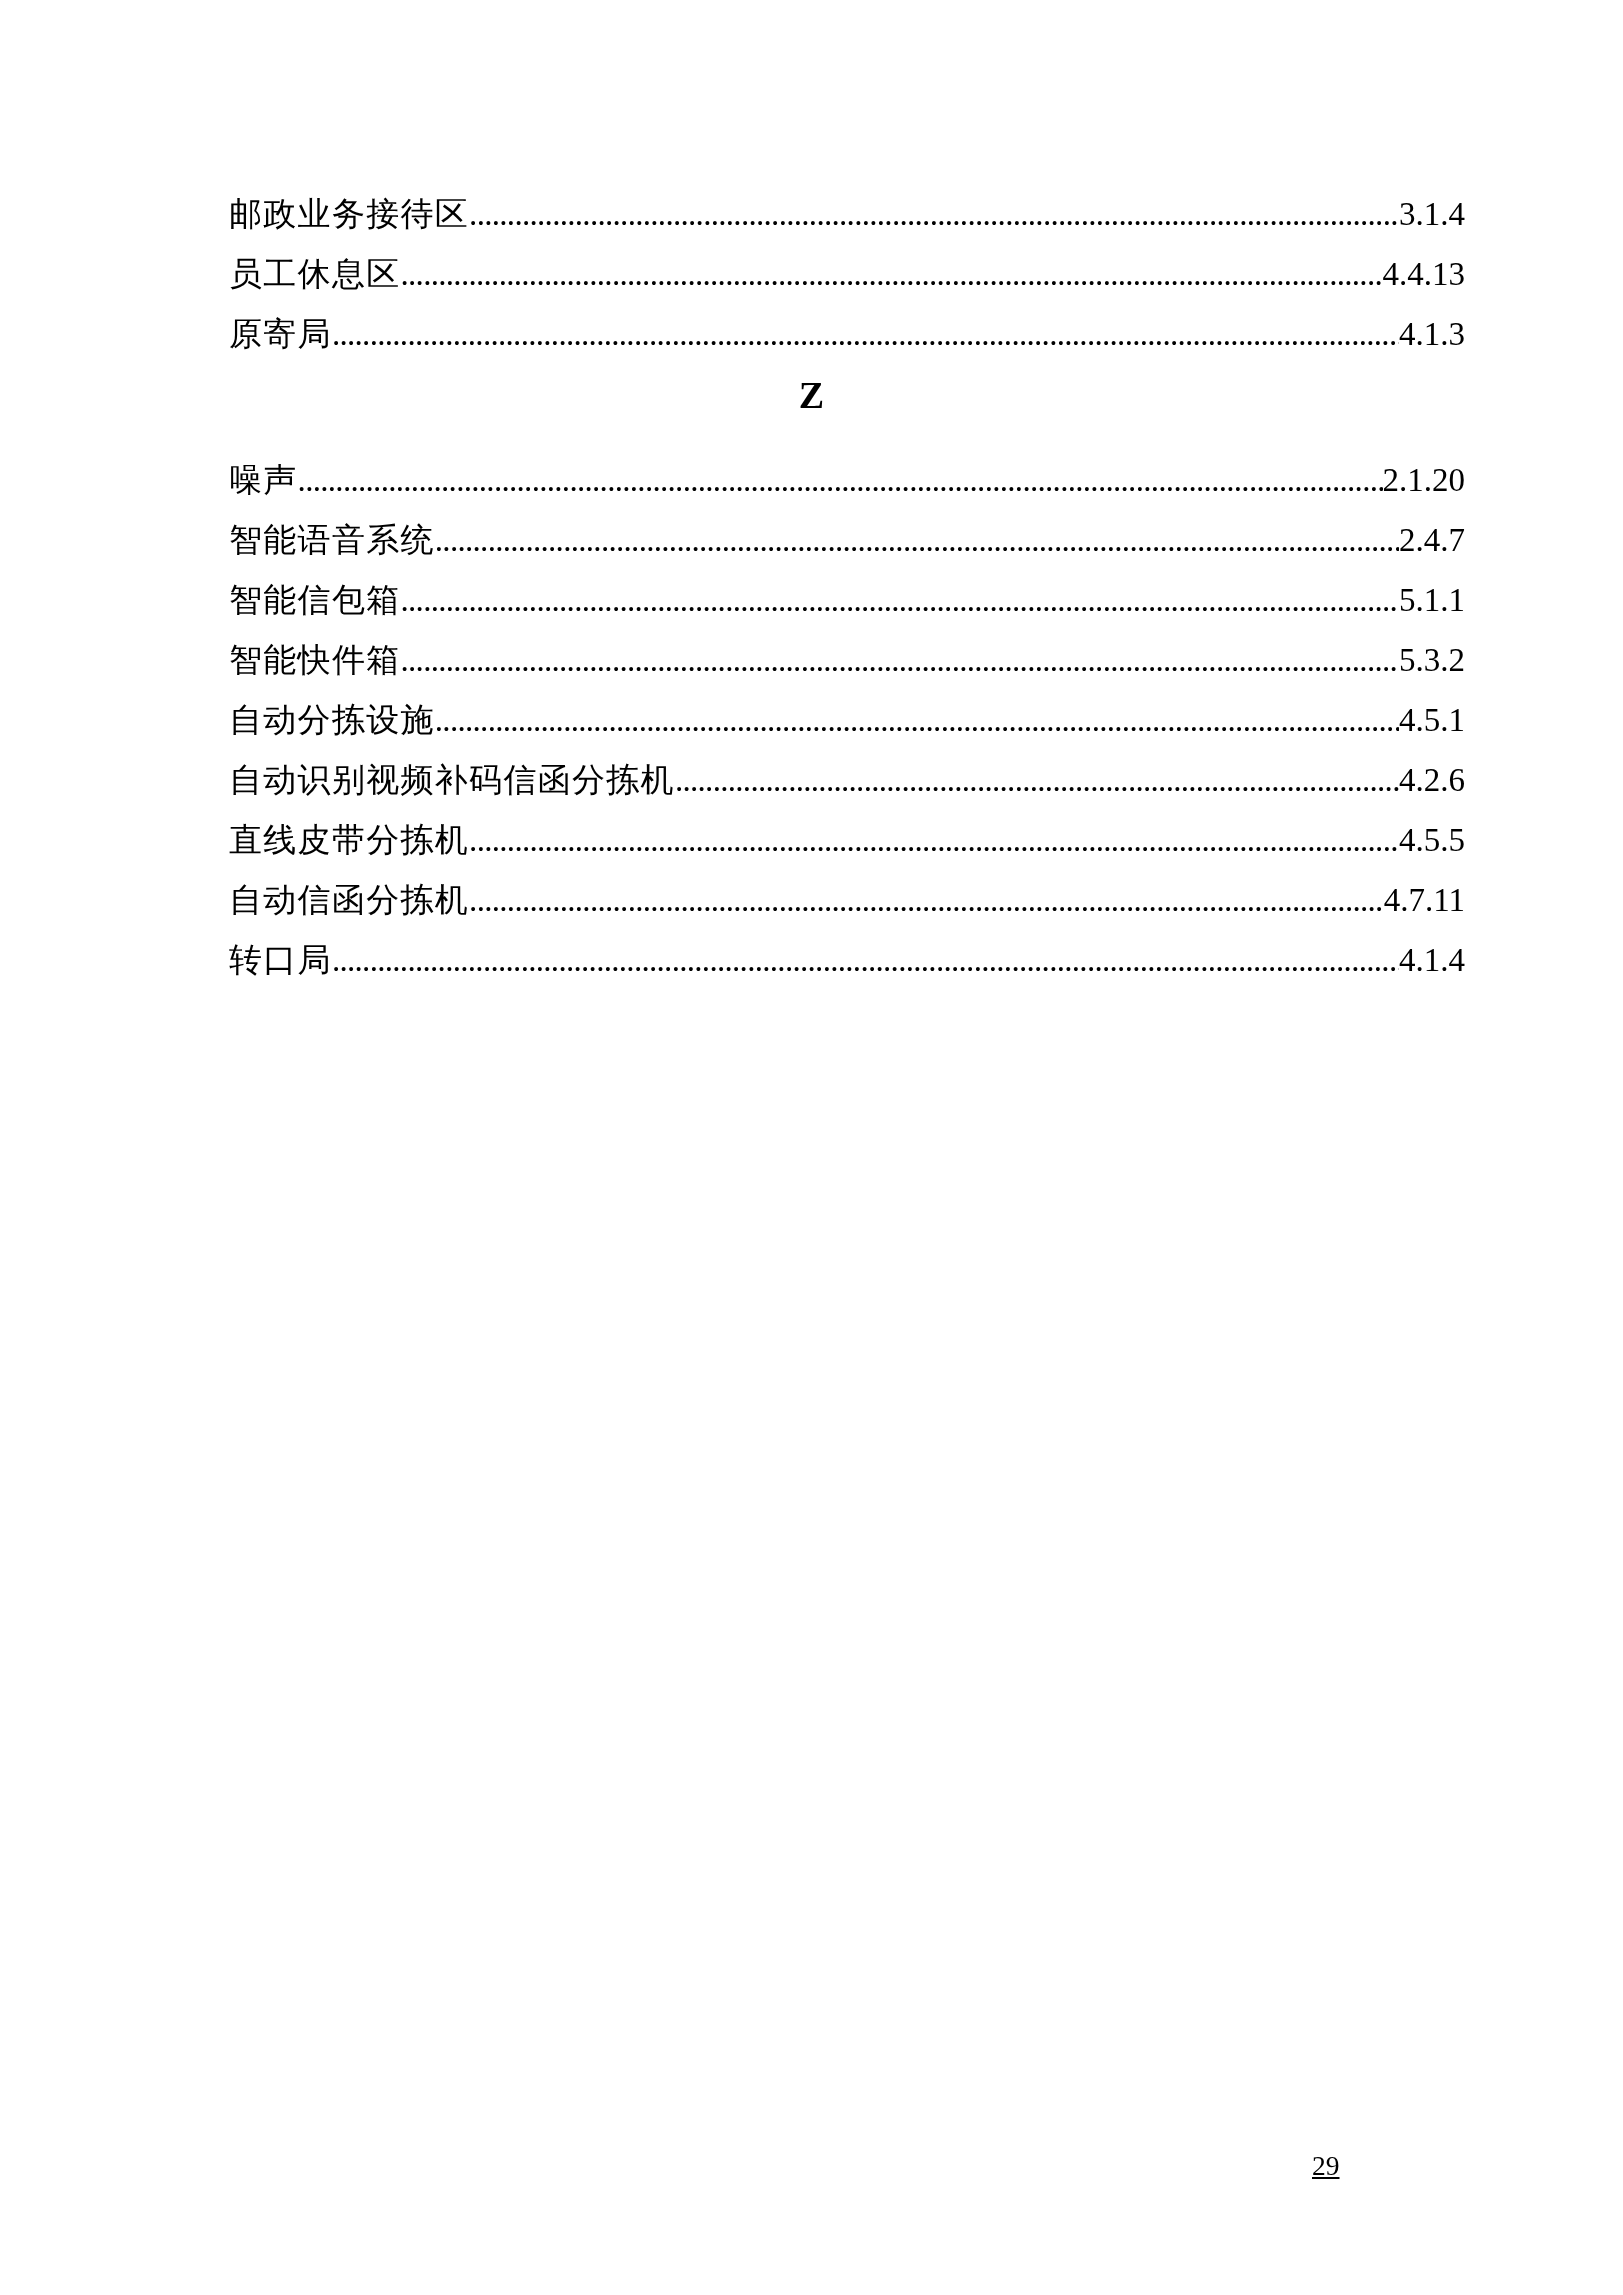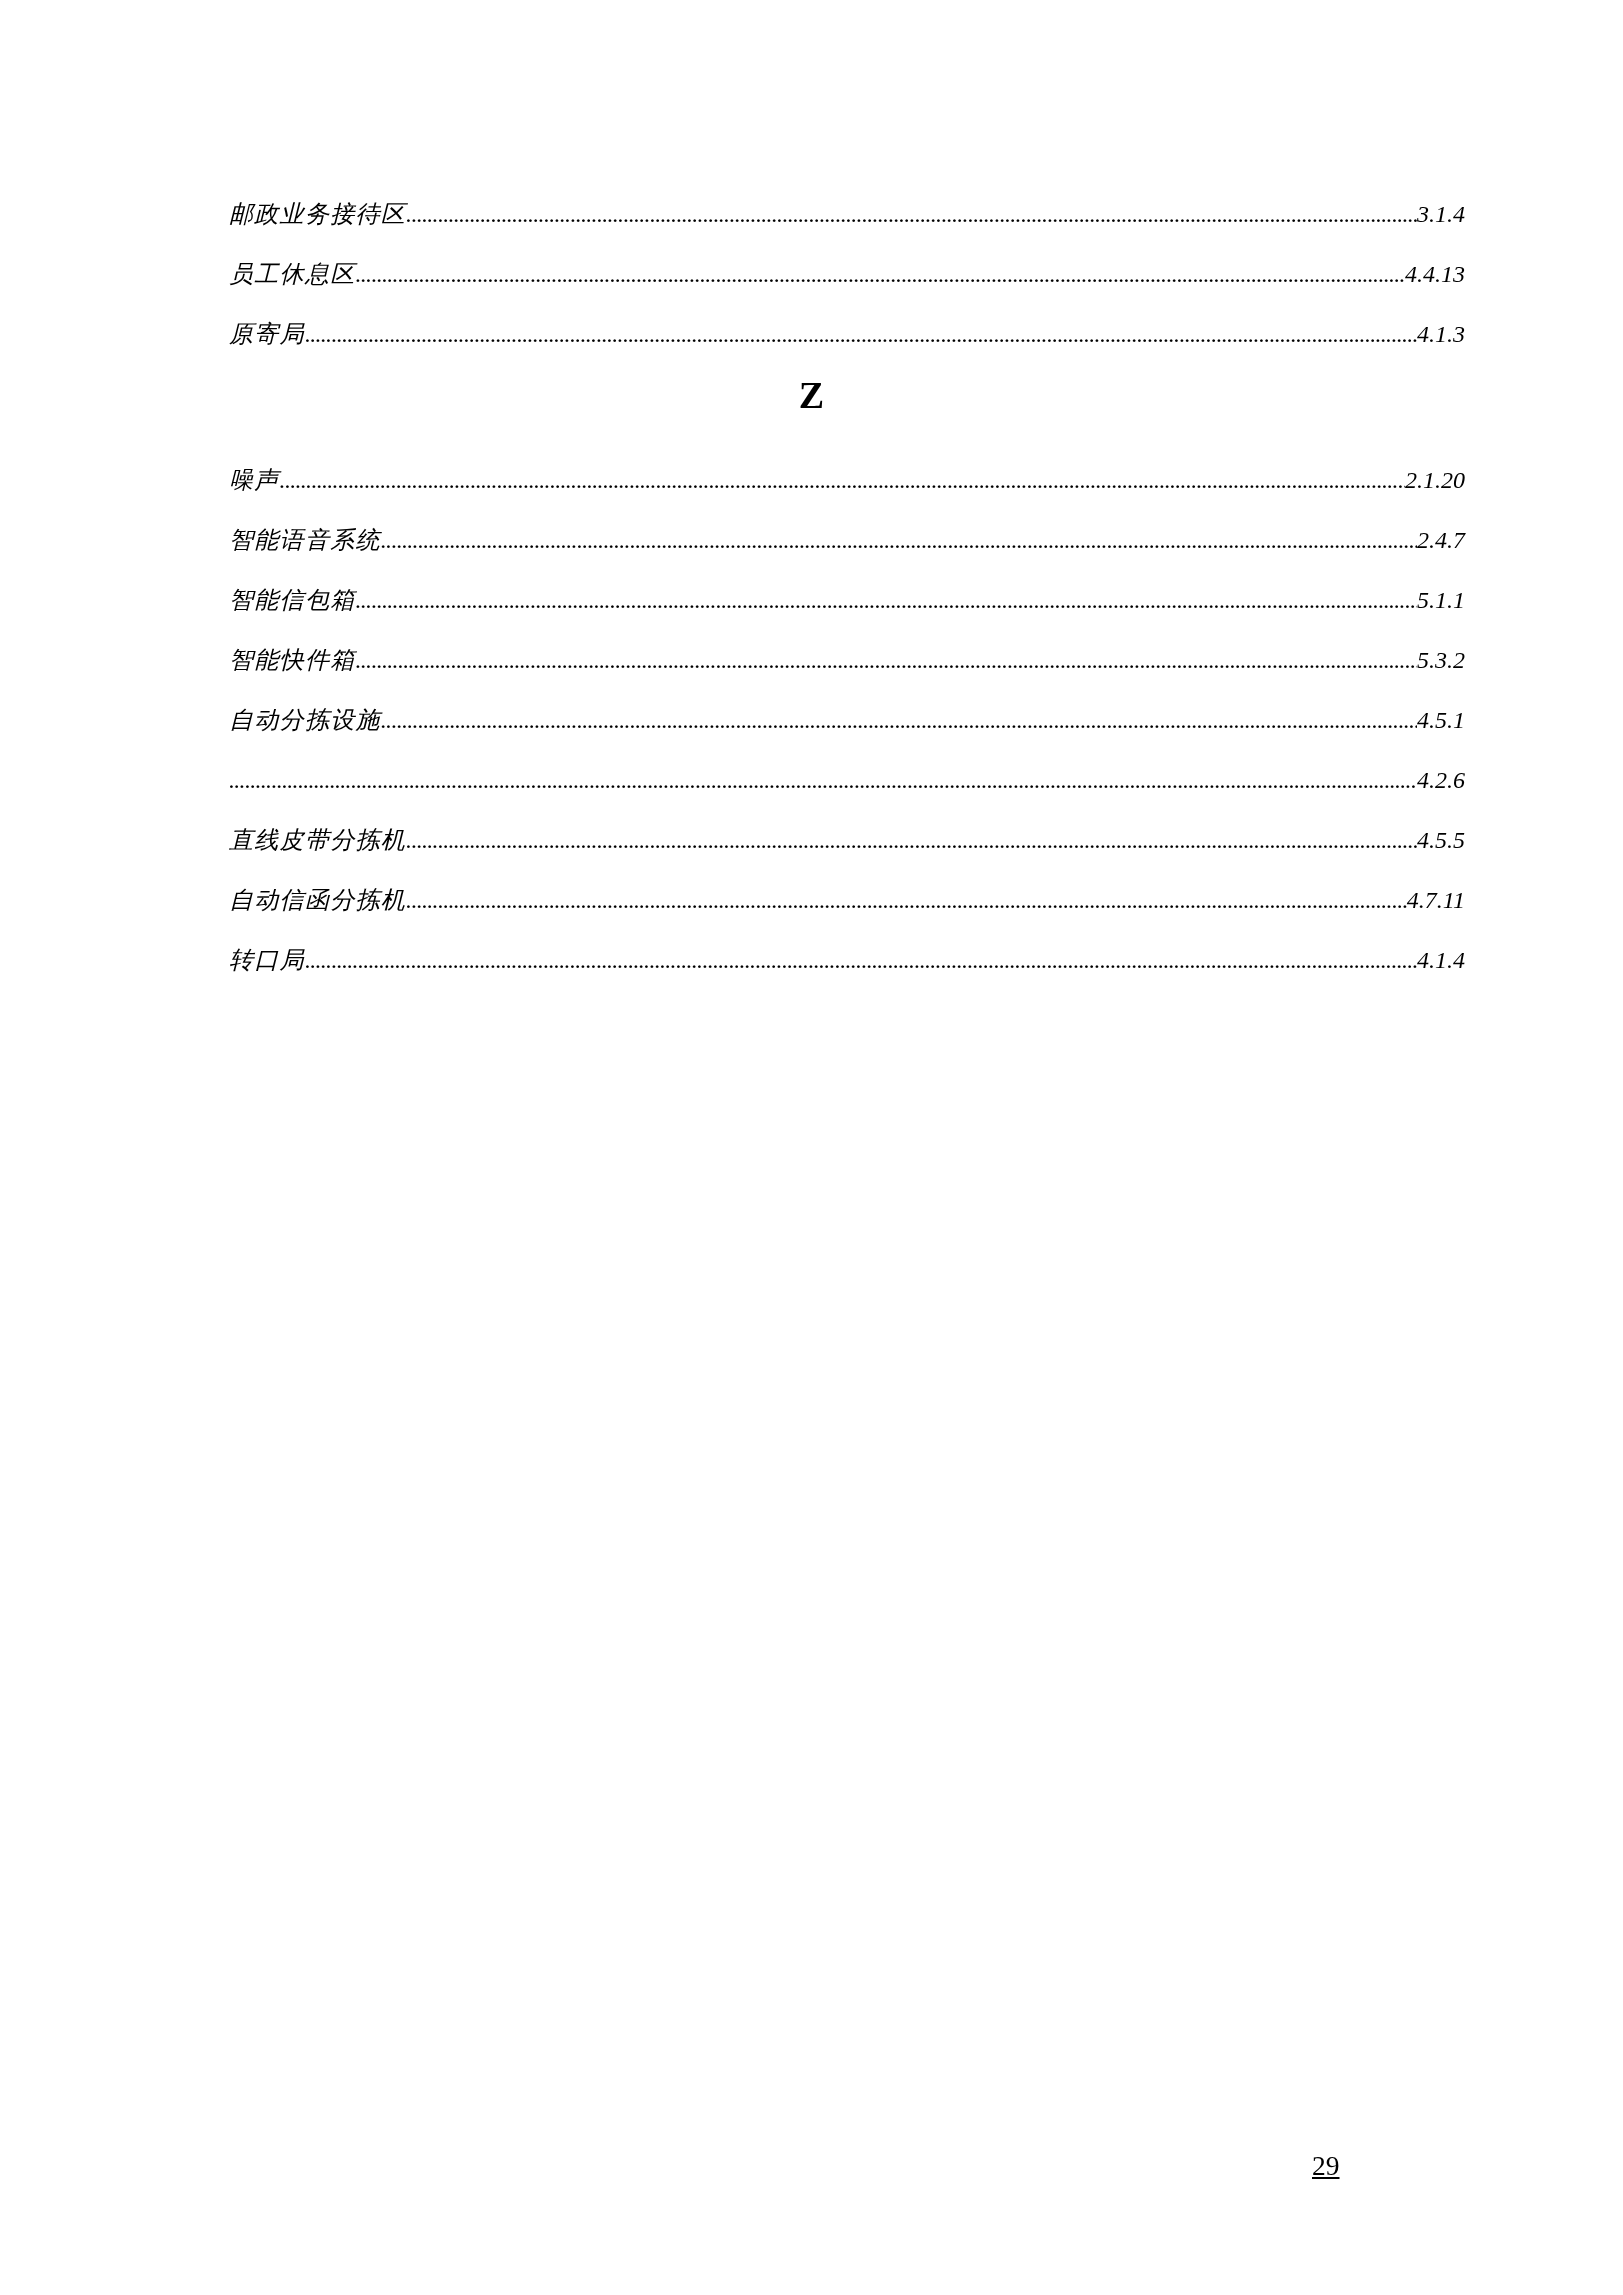--- a/index.html
+++ b/index.html
@@ -18,23 +18,22 @@
     position: absolute;
     left: 229px;
     top: 184px;
     width: 1236px;
   }
   .toc-row {
     display: flex;
     align-items: baseline;
     height: 60px;
     line-height: 60px;
-    font-size: 24px;
+    font-size: 33px;
     white-space: nowrap;
-    font-style: italic;
   }
   .toc-term {
     flex: 0 0 auto;
     letter-spacing: 1.3px;
   }
   .toc-leader {
     flex: 1 1 auto;
     overflow: hidden;
     min-width: 0;
   }
@@ -105,20 +104,21 @@
     <span class="toc-term">智能快件箱</span>
       <span class="toc-leader"></span>
       <span class="toc-ref">5.3.2</span>
   </div>
   <div class="toc-row">
     <span class="toc-term">自动分拣设施</span>
       <span class="toc-leader"></span>
       <span class="toc-ref">4.5.1</span>
   </div>
   <div class="toc-row">
+    <span class="toc-term">自动识别视频补码信函分拣机</span>
       <span class="toc-leader"></span>
       <span class="toc-ref">4.2.6</span>
   </div>
   <div class="toc-row">
     <span class="toc-term">直线皮带分拣机</span>
       <span class="toc-leader"></span>
       <span class="toc-ref">4.5.5</span>
   </div>
   <div class="toc-row">
     <span class="toc-term">自动信函分拣机</span>

